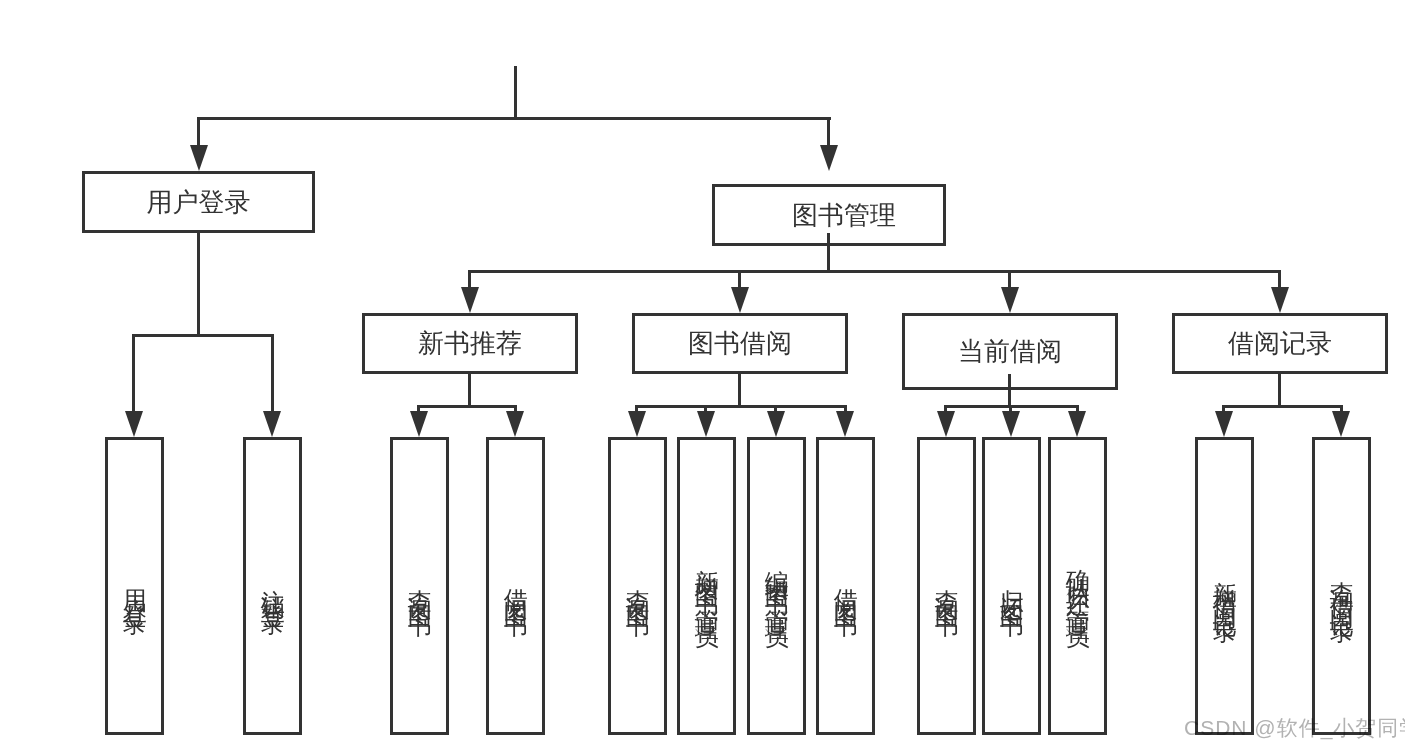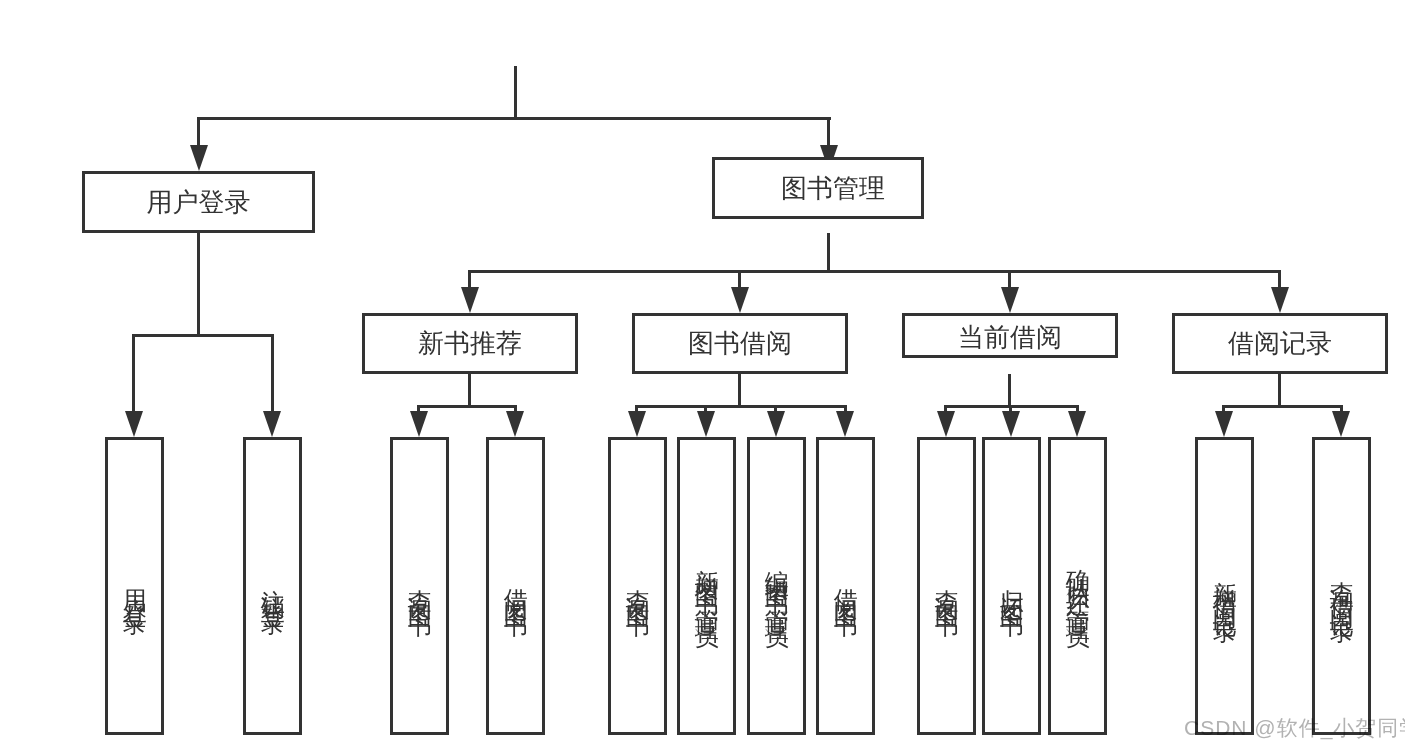--- a/index.html
+++ b/index.html
@@ -42,21 +42,21 @@
   <div class="vline" style="left:514px; top:66px; height:54px;"></div>
   <div class="hline" style="left:197px; top:117px; width:634px;"></div>
   <div class="vline" style="left:197px; top:117px; height:32px;"></div>
   <div class="arrow" style="left:190px; top:145px;"></div>
   <div class="vline" style="left:827px; top:117px; height:32px;"></div>
   <div class="arrow" style="left:820px; top:145px;"></div>
 
   <div class="box" style="left:82px; top:171px; width:233px; height:62px;">
     <span>用户登录</span>
   </div>
-  <div class="box" style="left:712px; top:157px; width:212px; height:62px;padding-left:30px;">
+  <div class="box" style="left:712px; top:184px; width:234px; height:62px;padding-left:30px;">
     <span>图书管理</span>
   </div>
 
   <div class="vline" style="left:197px; top:233px; height:104px;"></div>
   <div class="hline" style="left:132px; top:334px; width:142px;"></div>
   <div class="vline" style="left:132px; top:334px; height:82px;"></div>
   <div class="arrow" style="left:125px; top:411px;"></div>
   <div class="vline" style="left:271px; top:334px; height:82px;"></div>
   <div class="arrow" style="left:263px; top:411px;"></div>
 
@@ -70,21 +70,21 @@
   <div class="arrow" style="left:1001px; top:287px;"></div>
   <div class="vline" style="left:1278px; top:270px; height:23px;"></div>
   <div class="arrow" style="left:1271px; top:287px;"></div>
 
   <div class="box" style="left:362px; top:313px; width:216px; height:61px;">
     <span>新书推荐</span>
   </div>
   <div class="box" style="left:632px; top:313px; width:216px; height:61px;">
     <span>图书借阅</span>
   </div>
-  <div class="box" style="left:902px; top:313px; width:216px; height:45px;align-items:flex-end;">
+  <div class="box" style="left:902px; top:313px; width:216px; height:77px;">
     <span>当前借阅</span>
   </div>
   <div class="box" style="left:1172px; top:313px; width:216px; height:61px;">
     <span>借阅记录</span>
   </div>
 
   <div class="vline" style="left:468px; top:374px; height:34px;"></div>
   <div class="hline" style="left:417px; top:405px; width:100px;"></div>
   <div class="vline" style="left:417px; top:405px; height:12px;"></div>
   <div class="arrow" style="left:410px; top:411px;"></div>

